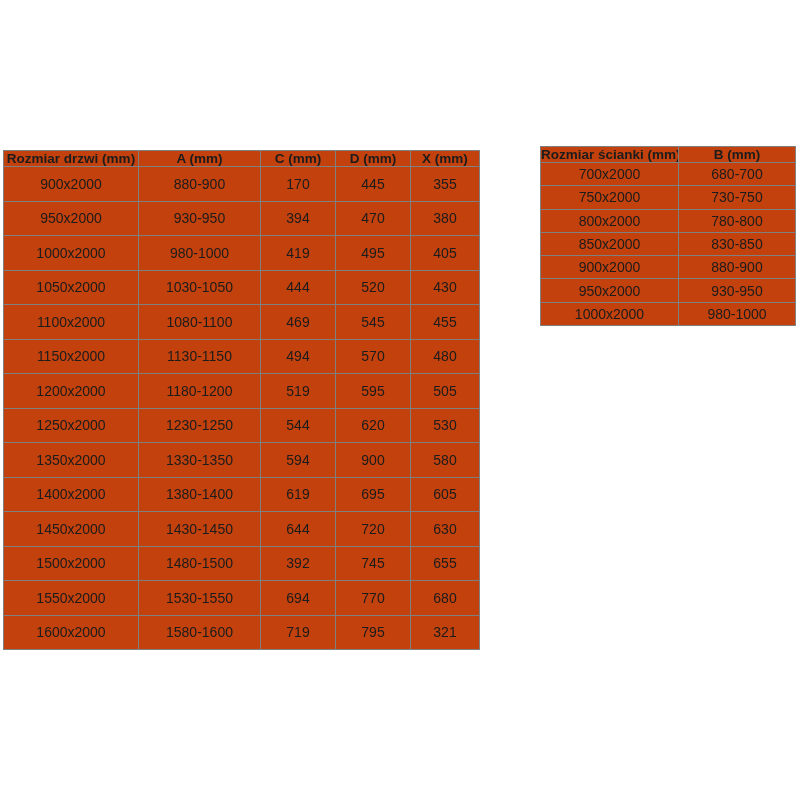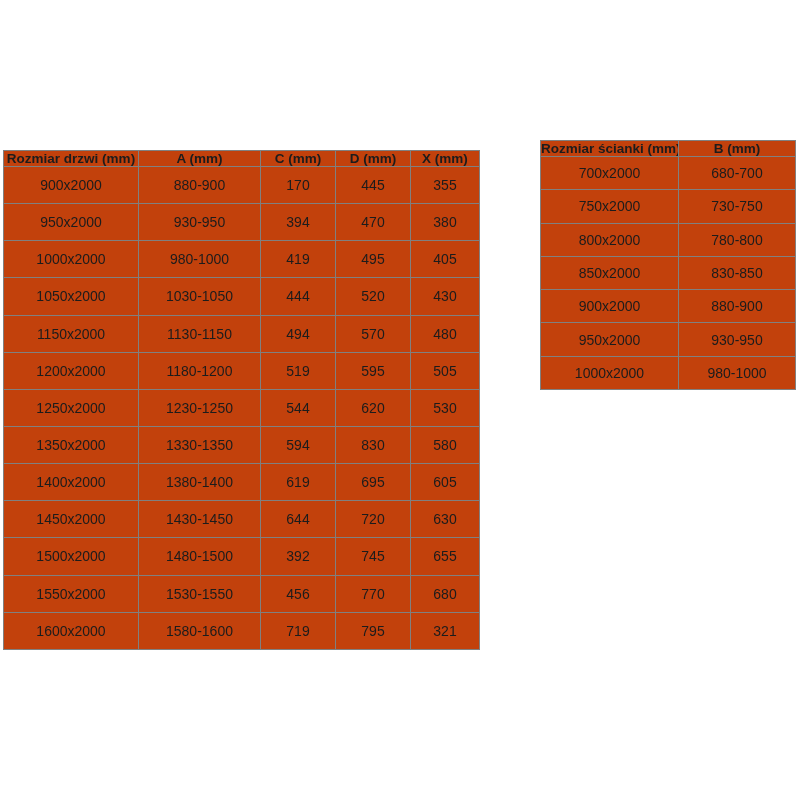--- a/index.html
+++ b/index.html
@@ -21,23 +21,23 @@
     background: #c2410c;
   }
   #left-table {
     left: 3px;
     top: 150px;
     width: 476px;
     height: 500px;
   }
   #right-table {
     left: 540px;
-    top: 140px;
+    top: 146px;
     width: 255px;
-    height: 250px;
+    height: 180px;
   }
   th, td {
     border: 1px solid #808080;
     text-align: center;
     vertical-align: middle;
     padding: 0;
     font-size: 14px;
     color: #1c1c1c;
     overflow: hidden;
     white-space: nowrap;
@@ -90,20 +90,27 @@
       <td>405</td>
     </tr>
     <tr>
       <td>1050x2000</td>
       <td>1030-1050</td>
       <td>444</td>
       <td>520</td>
       <td>430</td>
     </tr>
     <tr>
+      <td>1100x2000</td>
+      <td>1080-1100</td>
+      <td>469</td>
+      <td>545</td>
+      <td>455</td>
+    </tr>
+    <tr>
       <td>1150x2000</td>
       <td>1130-1150</td>
       <td>494</td>
       <td>570</td>
       <td>480</td>
     </tr>
     <tr>
       <td>1200x2000</td>
       <td>1180-1200</td>
       <td>519</td>
@@ -114,21 +121,21 @@
       <td>1250x2000</td>
       <td>1230-1250</td>
       <td>544</td>
       <td>620</td>
       <td>530</td>
     </tr>
     <tr>
       <td>1350x2000</td>
       <td>1330-1350</td>
       <td>594</td>
-      <td>830</td>
+      <td>900</td>
       <td>580</td>
     </tr>
     <tr>
       <td>1400x2000</td>
       <td>1380-1400</td>
       <td>619</td>
       <td>695</td>
       <td>605</td>
     </tr>
     <tr>
@@ -141,21 +148,21 @@
     <tr>
       <td>1500x2000</td>
       <td>1480-1500</td>
       <td>392</td>
       <td>745</td>
       <td>655</td>
     </tr>
     <tr>
       <td>1550x2000</td>
       <td>1530-1550</td>
-      <td>456</td>
+      <td>694</td>
       <td>770</td>
       <td>680</td>
     </tr>
     <tr>
       <td>1600x2000</td>
       <td>1580-1600</td>
       <td>719</td>
       <td>795</td>
       <td>321</td>
     </tr>

